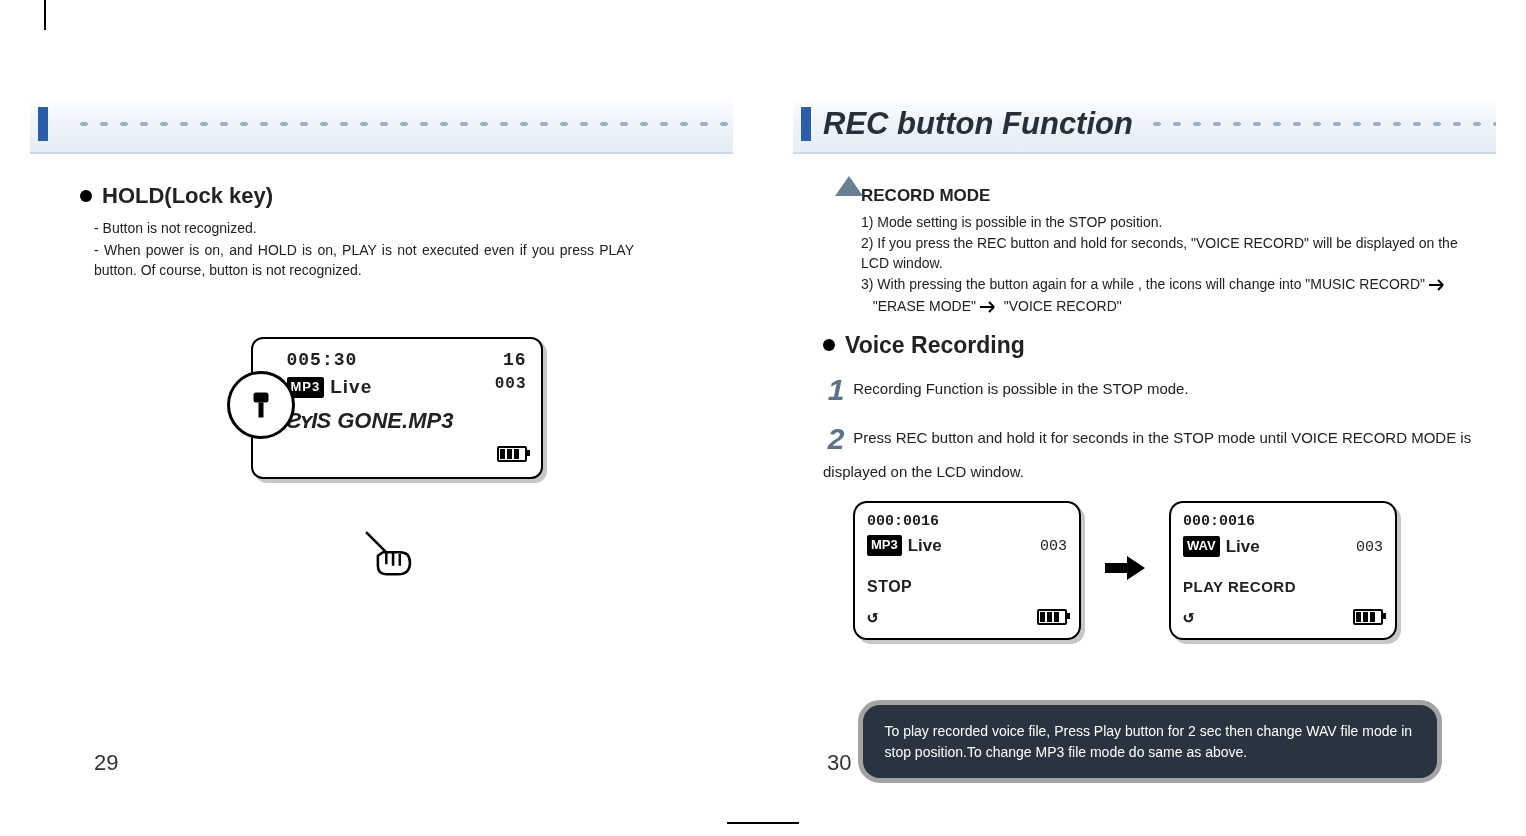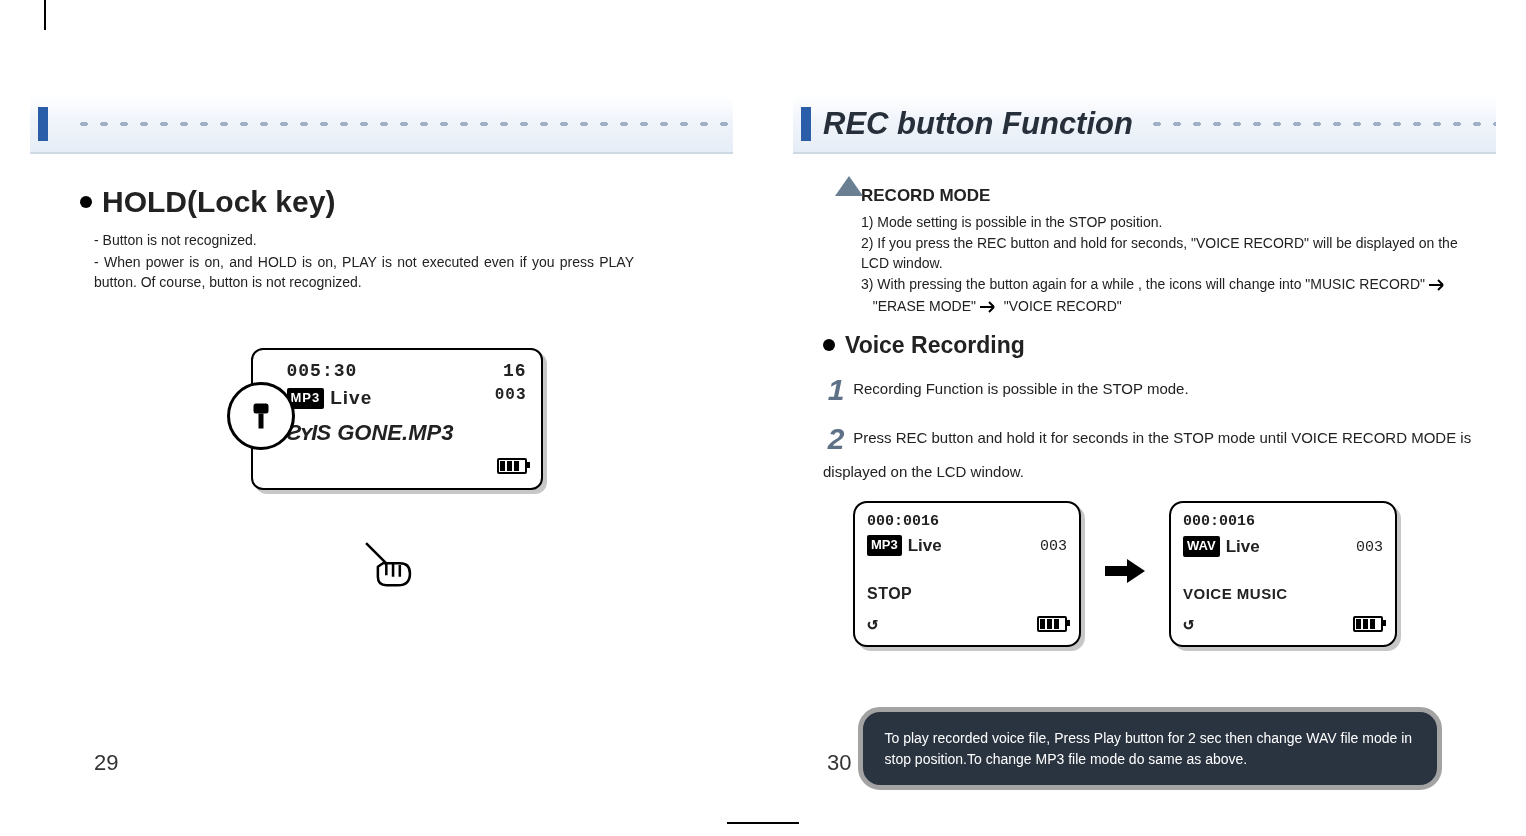--- a/index.html
+++ b/index.html
@@ -10,21 +10,21 @@
   .bot-lines{position:absolute;bottom:12px;left:50%;transform:translateX(-50%);display:flex;gap:6px}
   .bot-lines span{display:block;width:30px;height:2px;background:#000}
   .head-block{margin-top:78px}
   .head-bar{display:flex;align-items:center;background:linear-gradient(#fff 0%,#f1f5fb 40%,#e6edf6 100%);height:56px;padding-left:8px;border-bottom:2px solid #cfd9e6;position:relative;overflow:hidden}
   .head-bar .tick{width:10px;height:34px;background:#2b5ea8;margin-right:12px}
   .head-bar h1{font-size:31px;font-weight:bold;font-style:italic;color:#27303a;margin:0;white-space:nowrap}
   .dots{flex:1;height:12px;margin-left:14px;background-image:radial-gradient(#9fb0c6 4px,transparent 4px);background-size:20px 12px;background-position:0 0}
   .body{padding:26px 20px 0 50px;font-size:15px;line-height:1.45;color:#222}
   .sub{display:flex;align-items:center;margin-bottom:6px}
   .sub .dot{width:12px;height:12px;border-radius:50%;background:#000;margin-right:10px;flex:none}
-  .sub b{font-size:30px;font-weight:bold}
+  .sub b{font-size:22px;font-weight:bold}
   .bullet{margin:2px 0 2px 14px;font-size:14px;text-align:justify}
   .lcd-group{display:flex;align-items:flex-start;justify-content:center;margin-top:56px}
   .hold-illus{position:relative;display:inline-block}
   .knob{position:absolute;left:-24px;top:34px;width:62px;height:62px;border:3px solid #000;border-radius:50%;background:#fff;display:flex;align-items:center;justify-content:center;z-index:2}
   .knob svg{width:30px;height:30px}
   .lcd-box{width:240px;border:2px solid #000;border-radius:12px;background:#fff;padding:8px 14px 10px 34px;position:relative;box-shadow:4px 4px 0 #c7c7c7}
   .lcd-row{display:flex;justify-content:space-between;font-family:"Courier New",monospace;font-weight:bold;font-size:18px;letter-spacing:1px}
   .lcd-row.small{font-size:16px}
   .lcd-title{font-family:"Arial Black",Arial;font-weight:900;font-style:italic;font-size:22px;margin-top:4px;white-space:nowrap}
   .lcd-title .scroll{letter-spacing:-1px}
@@ -44,21 +44,21 @@
   .record-list li{margin:2px 0;line-height:1.4}
   .inline-arrow{display:inline-block;vertical-align:-2px}
   .inline-arrow svg{width:20px;height:12px}
   .big-num{font-size:30px;font-weight:bold;color:#5e7186;font-style:italic;display:inline-block;width:26px;text-align:center;vertical-align:-6px}
   .step{margin:6px 0 4px 0;font-size:15px}
   .twin-lcd{display:flex;align-items:center;gap:24px;margin:18px 0 0 30px}
   .lcd-small{width:200px;border:2px solid #000;border-radius:14px;padding:8px 12px;box-shadow:4px 4px 0 #c7c7c7;background:#fff;font-family:"Courier New",monospace}
   .lcd-small .row1{display:flex;justify-content:flex-start;font-weight:bold;font-size:15px}
   .lcd-small .row2{display:flex;justify-content:space-between;align-items:center;margin-top:2px}
   .lcd-small .row2 .live{font-family:Arial;font-weight:bold;font-size:17px}
-  .lcd-small .mode{font-family:"Arial Black",Arial;font-weight:900;font-size:16px;margin-top:23px;letter-spacing:.5px}
+  .lcd-small .mode{font-family:"Arial Black",Arial;font-weight:900;font-size:16px;margin-top:16px;letter-spacing:.5px}
   .lcd-small .icons{display:flex;justify-content:space-between;align-items:center;margin-top:6px}
   .loop{font-size:18px;font-weight:bold}
   .big-arrow svg{width:40px;height:28px}
   .tip-box{margin:60px auto 0 auto;width:530px;background:#2a3340;color:#fff;border-radius:22px;padding:16px 22px;font-size:14px;line-height:1.45;border:5px solid #a3a3a3}
   .live-label{font-family:Arial;font-weight:bold;font-size:19px}
 </style>
 </head>
 <body>
 
 <div class="scan">
@@ -196,21 +196,21 @@
         </span>
         <div class="lcd-small">
           <div class="row1">
               <span>000:00</span>
               <span>16</span>
             </div>
           <div class="row2">
               <span><span class="badge">WAV</span><span class="live">Live</span></span>
               <span>003</span>
             </div>
-          <div class="mode" style="font-size:15px">VOICE MUSIC</div>
+          <div class="mode" style="font-size:15px">PLAY RECORD</div>
           <div class="icons">
               <span class="loop">↺</span>
               <span class="batt">
                 <i></i>
                 <i></i>
                 <i></i>
               </span>
             </div>
         </div>
       </div>

